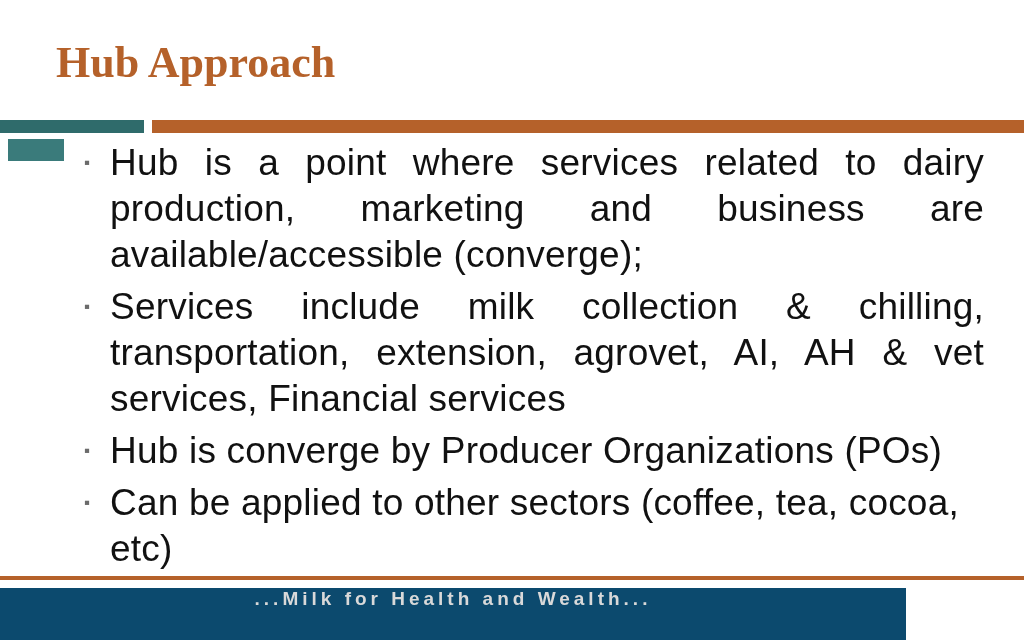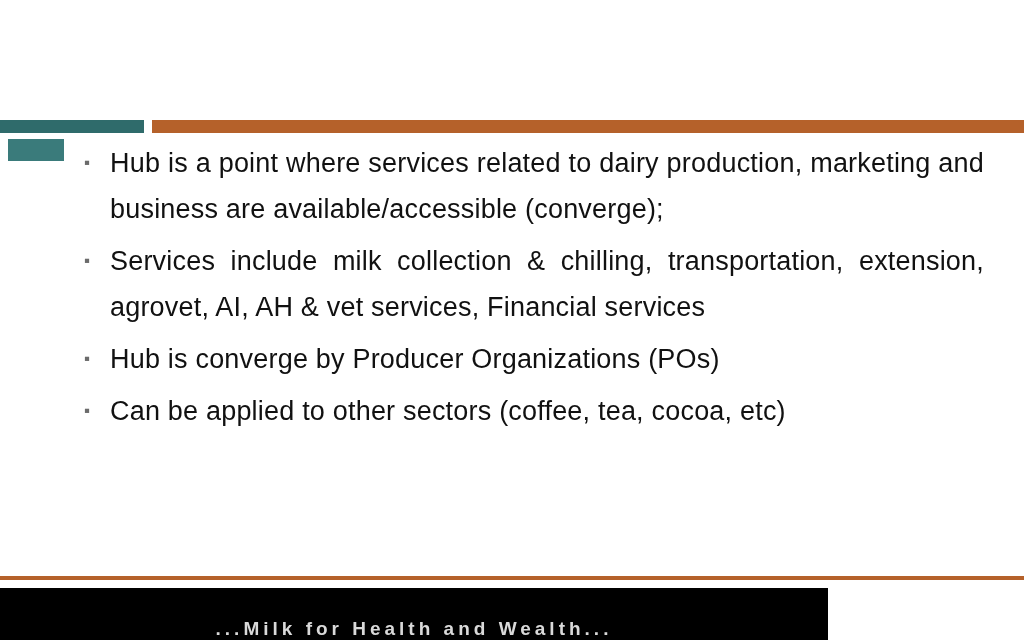--- a/index.html
+++ b/index.html
@@ -75,21 +75,21 @@
   .marker {
     flex: 0 0 auto;
     width: 26px;
     color: #6b6b6b;
     font-size: 17px;
     line-height: 46px;
     padding-top: 0px;
   }
   .btext {
     flex: 1 1 auto;
-    font-size: 27px;
+    font-size: 37px;
     line-height: 46px;
     color: #111111;
     letter-spacing: 0.2px;
   }
   .justify .btext {
     text-align: justify;
     text-align-last: left;
   }
 
   
@@ -98,40 +98,41 @@
     left: 0px;
     top: 576px;
     width: 1024px;
     height: 4px;
     background: #b5612a;
   }
   .footer-band {
     position: absolute;
     left: 0px;
     top: 588px;
-    width: 828px;
+    width: 906px;
     height: 52px;
-    background: #000000;
+    background: #0c4a6e;
     display: flex;
-    align-items: flex-end;
+    align-items: flex-start;
     justify-content: center;
   }
   .footer-text {
     font-family: "Liberation Sans", sans-serif;
     font-weight: bold;
     font-size: 19px;
     color: #d9d9d9;
     letter-spacing: 4px;
   }
 </style>
 </head>
 <body>
 
 <div class="slide">
 
+  <div class="title">Hub Approach</div>
 
   <div class="bar-teal-long"></div>
   <div class="bar-orange-long"></div>
   <div class="bar-teal-small"></div>
 
   <div class="body">
 
     <div class="bullet justify">
       <span class="marker">▪</span>
       <span class="btext">Hub is a point where services related to dairy production, marketing and business are available/accessible (converge);</span>

